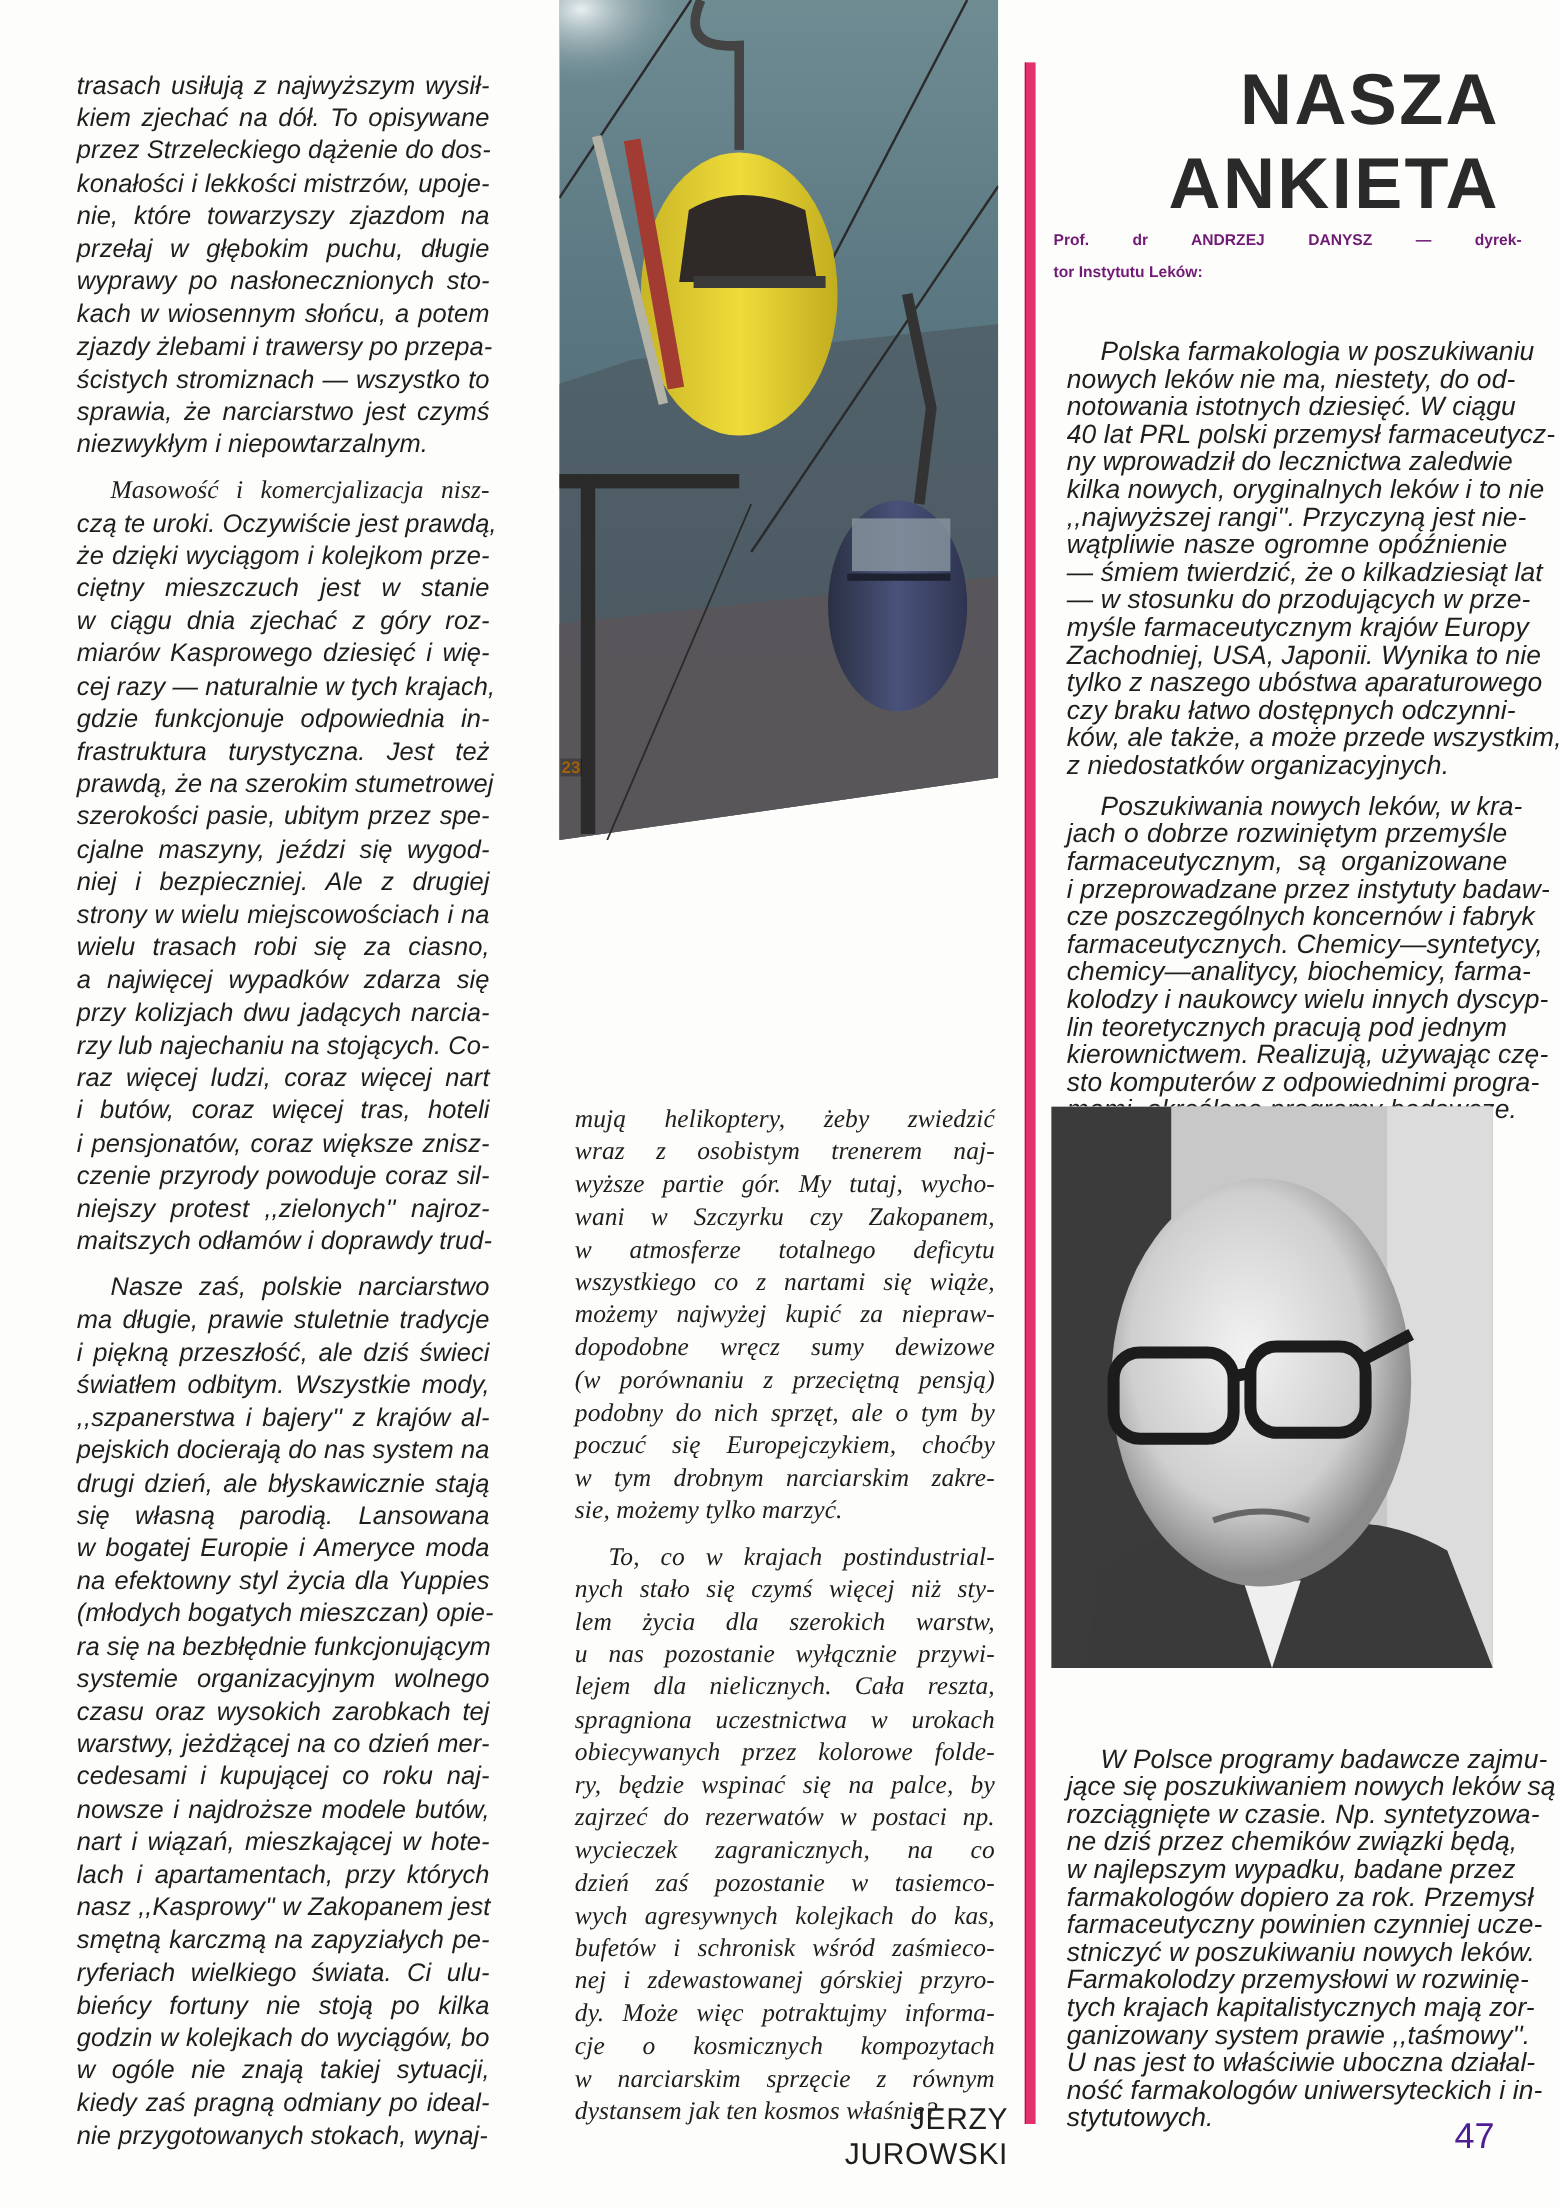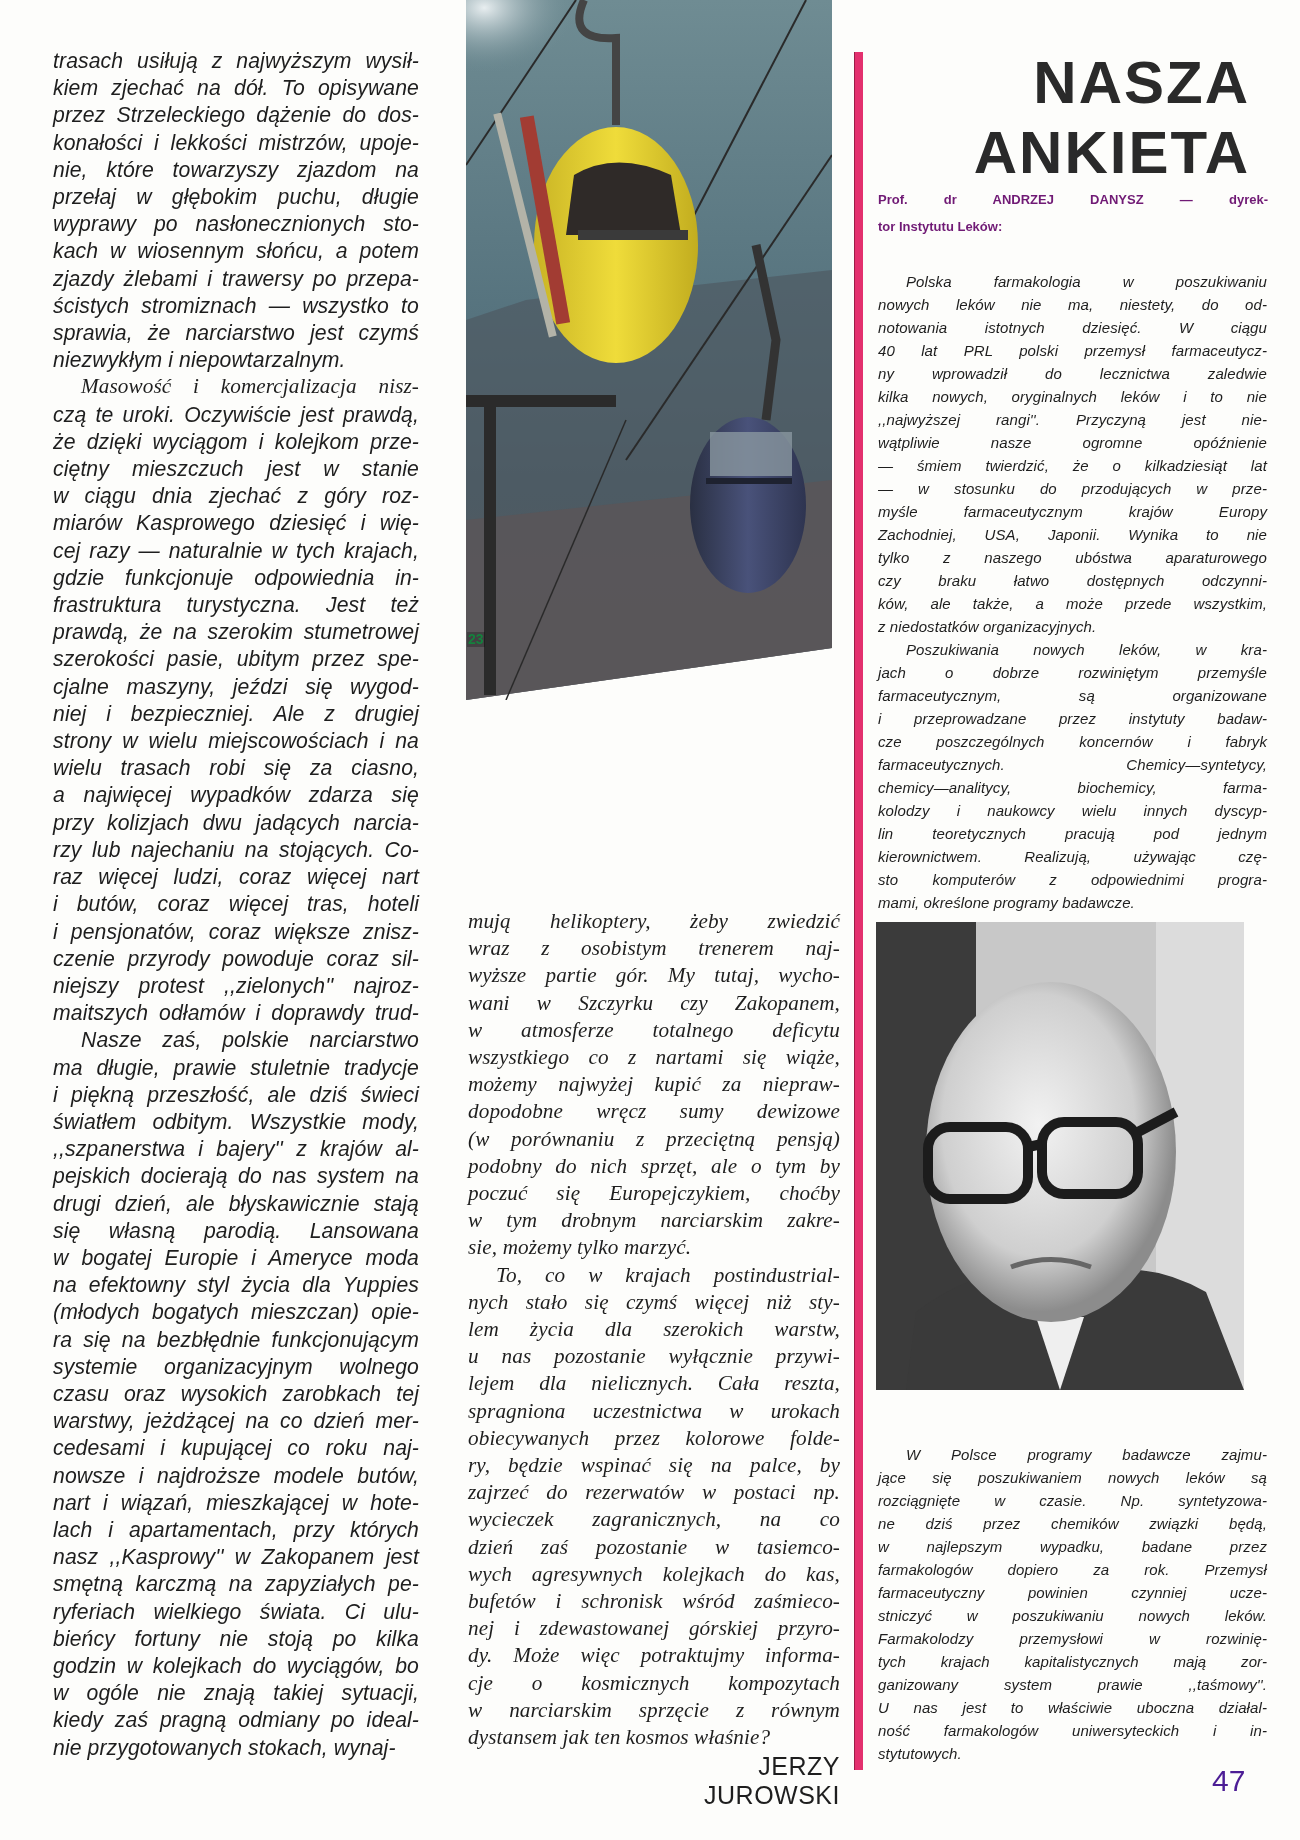--- a/index.html
+++ b/index.html
@@ -11,30 +11,30 @@
   }
   .col { position:absolute; }
   .body-text {
     font-style:italic;
     font-size:21.2px;
     line-height:27.2px;
     text-align:justify;
     hyphens:manual;
     letter-spacing:0.1px;
   }
-  .body-text p { margin:0; text-indent:0; }
+  .body-text p { margin:11px; text-indent:0; }
   .line { display:block; text-align:justify; text-align-last:justify; white-space:nowrap; }
   .line.last { text-align-last:left; }
 
   #col-left { left:53px; top:47px; width:366px; }
   #col-mid  { left:468px; top:908px; width:372px;font-family:Liberation Serif, serif; }
   #col-right{ left:878px; top:270px; width:389px; }
   #col-right-2{ left:878px; top:1443px; width:389px; }
 
-  .right-text { font-size:15px; line-height:23px; }
+  .right-text { font-size:22px; line-height:23px; }
 
   #photo-cable {
     position:absolute; left:466px; top:0; width:366px; height:700px;
     overflow:hidden;
   }
   #photo-cable svg { display:block; }
 
   #pink-bar {
     position:absolute; left:854px; top:52px; width:8px; height:1718px;
     background:#e3306e; border-left:1px solid #9c1c47;
@@ -57,21 +57,21 @@
   #author-signature {
     position:absolute; left:620px; top:1752px; width:220px; text-align:right;
     font-weight:normal; font-size:25px; letter-spacing:0.5px;
   }
   #page-number {
     position:absolute; left:1212px; top:1764px;
     font-size:30px; color:#4c1d95;
   }
   #photo-label {
     position:absolute; left:467px; top:632px; font-weight:bold; font-size:14px;
-    color:#15803d; background:rgba(0,0,0,0.25); padding:0 1px; line-height:15px;
+    color:#a16207; background:rgba(0,0,0,0.25); padding:0 1px; line-height:15px;
   }
 </style>
 </head>
 <body>
 
 <div id="col-left" class="col body-text">
     <p>
       <span class="line">trasach usiłują z najwyższym wysił-</span>
       <span class="line">kiem zjechać na dół. To opisywane</span>
       <span class="line">przez Strzeleckiego dążenie do dos-</span>

